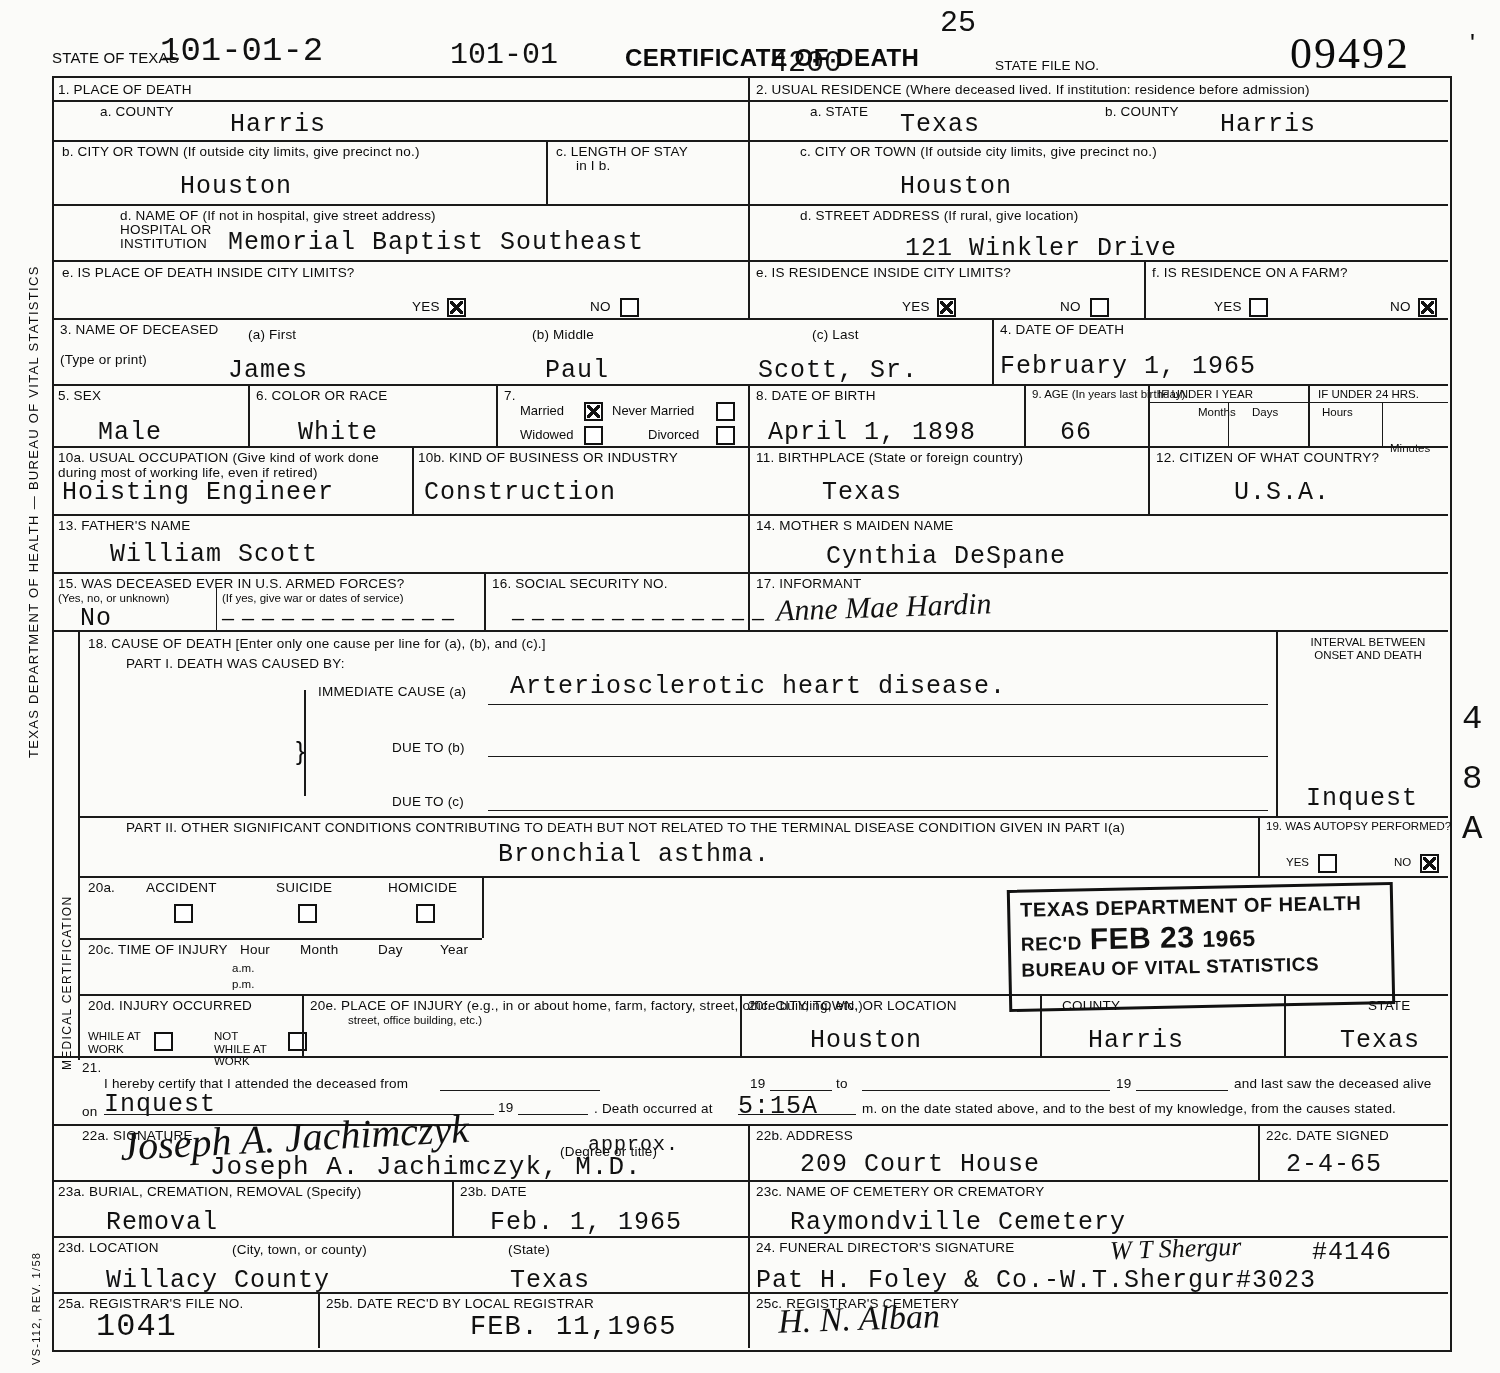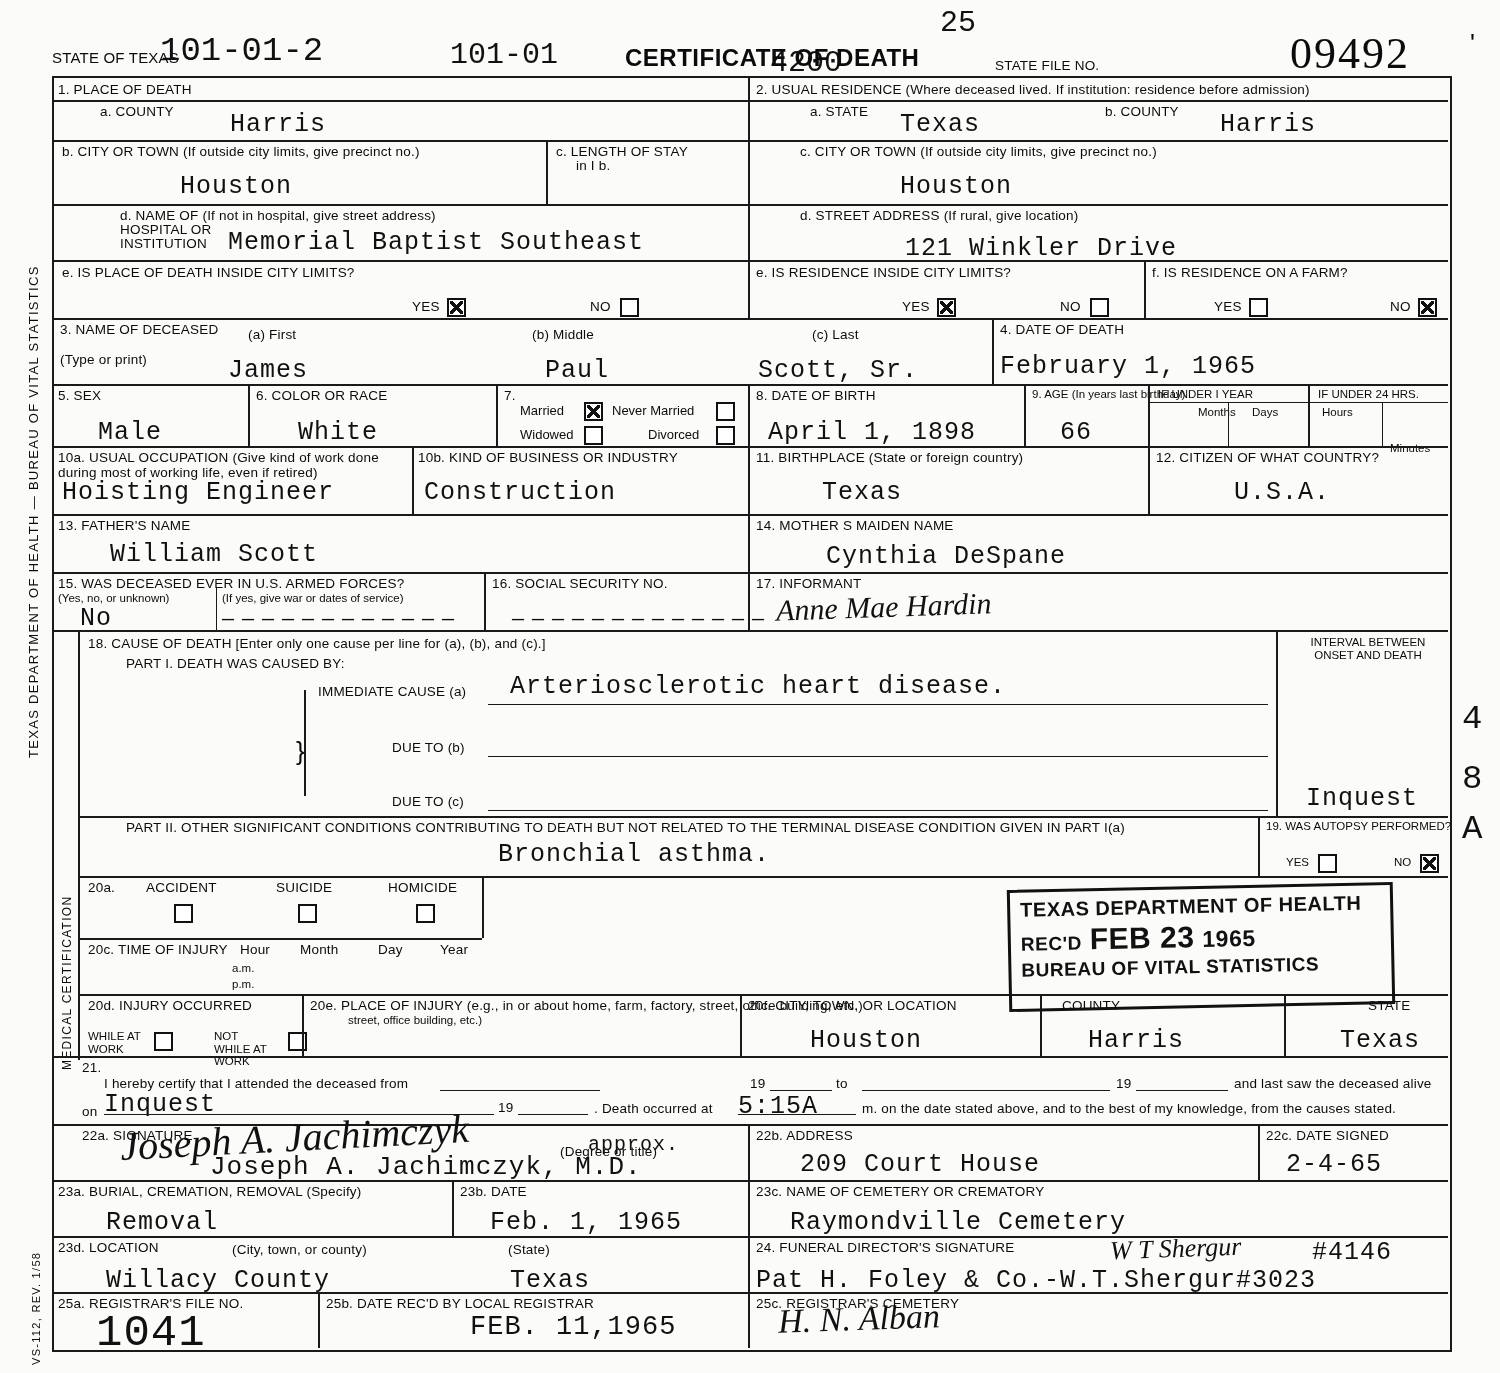--- a/index.html
+++ b/index.html
@@ -317,21 +317,21 @@
   <div class="hand" style="position:absolute;left:106px;top:1266px;">Willacy County</div>
   <div class="hand" style="position:absolute;left:510px;top:1266px;">Texas</div>
   <div class="vl" style="left:748px;top:1236px;width:1.5px;height:56px;"></div>
   <div class="lbl" style="position:absolute;left:756px;top:1240px;">24. FUNERAL DIRECTOR'S SIGNATURE</div>
   <div class="script" style="position:absolute;left:1110px;top:1234px;font-size:26px;transform:rotate(-2deg);">W T Shergur</div>
   <div class="hand" style="position:absolute;left:1312px;top:1238px;">#4146</div>
   <div class="hand" style="position:absolute;left:756px;top:1266px;">Pat H. Foley &amp; Co.-W.T.Shergur#3023</div>
 
   <div class="hl" style="left:52px;top:1292px;width:1396px;height:1.5px;"></div>
   <div class="lbl" style="position:absolute;left:58px;top:1296px;">25a. REGISTRAR'S FILE NO.</div>
-  <div class="hand" style="position:absolute;left:96px;top:1308px;font-size:44px;">1041</div>
+  <div class="hand" style="position:absolute;left:96px;top:1308px;font-size:32px;">1041</div>
   <div class="vl" style="left:318px;top:1292px;width:1.5px;height:56px;"></div>
   <div class="lbl" style="position:absolute;left:326px;top:1296px;">25b. DATE REC'D BY LOCAL REGISTRAR</div>
   <div class="hand" style="position:absolute;left:470px;top:1312px;font-size:27px;">FEB. 11,1965</div>
   <div class="vl" style="left:748px;top:1292px;width:1.5px;height:56px;"></div>
   <div class="lbl" style="position:absolute;left:756px;top:1296px;">25c. REGISTRAR'S CEMETERY</div>
   <div class="script" style="position:absolute;left:778px;top:1300px;font-size:34px;transform:rotate(-2deg);">H. N. Alban</div>
 
   <div class="pen" style="position:absolute;left:1462px;top:700px;font-size:34px;">4</div>
   <div class="pen" style="position:absolute;left:1462px;top:760px;font-size:34px;">8</div>
   <div class="pen" style="position:absolute;left:1462px;top:810px;font-size:34px;">A</div>

